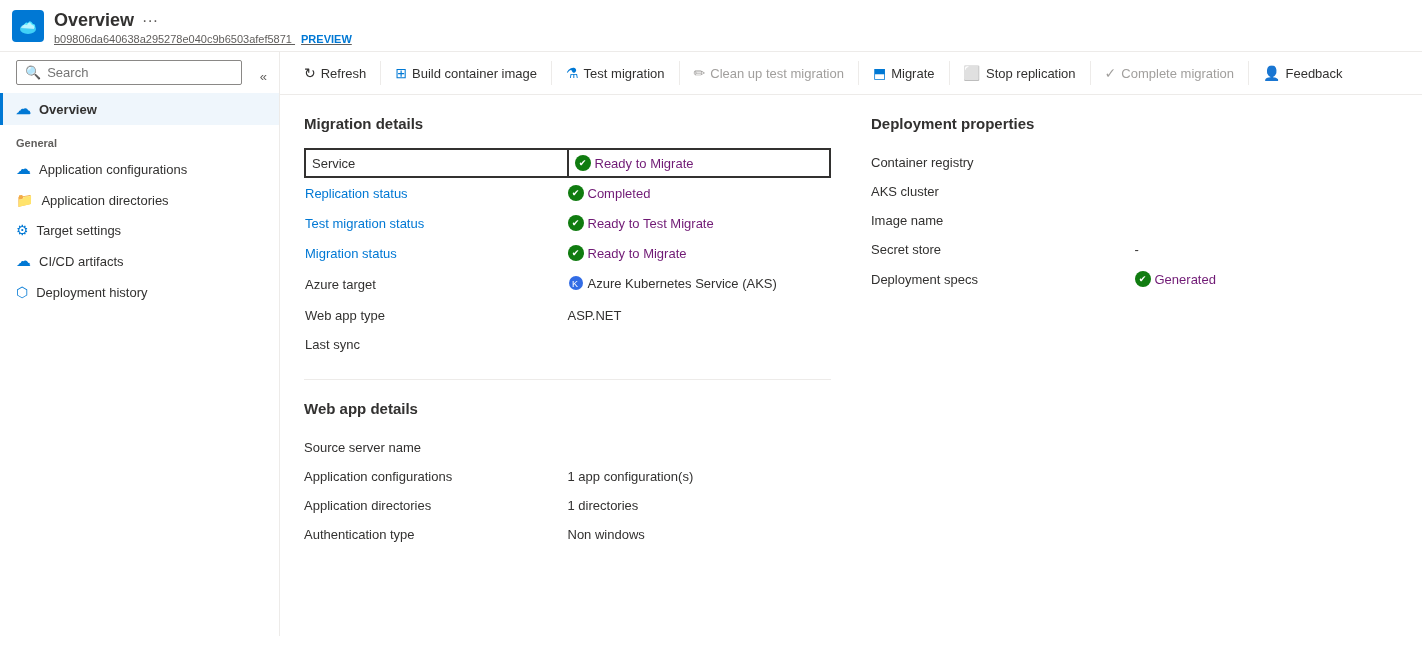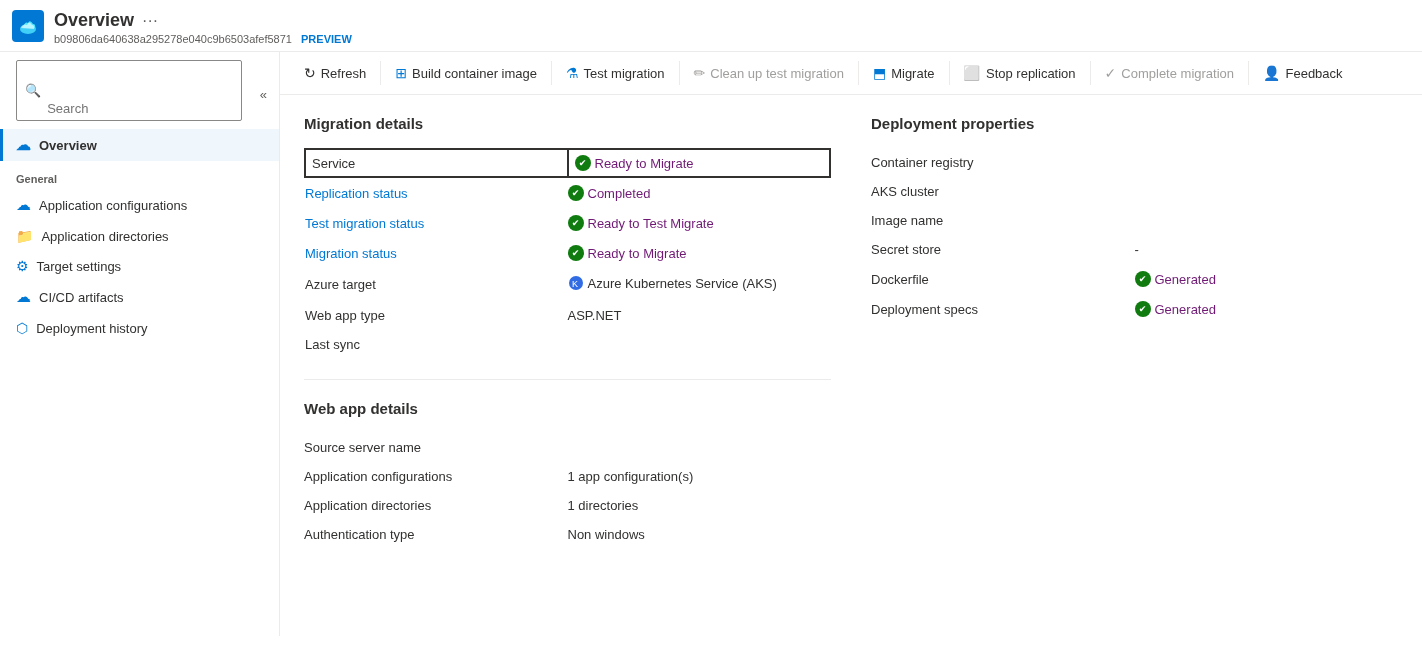--- a/index.html
+++ b/index.html
@@ -16,21 +16,21 @@
       width: 32px; height: 32px; margin-right: 10px; flex-shrink: 0;
       background: #0078d4;
       border-radius: 4px;
       display: flex; align-items: center; justify-content: center;
     }
     .app-logo svg { width: 22px; height: 22px; }
     .app-title-area { display: flex; flex-direction: column; }
     .app-title-row { display: flex; align-items: center; gap: 8px; }
     .app-title { font-size: 18px; font-weight: 600; color: #323130; }
     .app-ellipsis { font-size: 16px; color: #605e5c; cursor: pointer; }
-    .app-subtitle { font-size: 11px; color: #605e5c; margin-top: 2px; }
+    .app-subtitle { font-size: 11px; color: #605e5c; margin-top: 2px; text-decoration: underline; }
     .app-subtitle span.preview-badge { color: #0078d4; margin-left: 6px; font-weight: 600; }
 
     
     .layout { display: flex; height: calc(100vh - 70px); }
 
     
     .sidebar {
       width: 280px;
       flex-shrink: 0;
       border-right: 1px solid #edebe9;
@@ -42,21 +42,21 @@
       display: flex;
       align-items: center;
       border: 1px solid #8a8886;
       border-radius: 2px;
       margin: 0 8px 8px 8px;
       padding: 4px 8px;
       gap: 6px;
       cursor: text;
     }
     .search-icon { color: #605e5c; font-size: 13px; }
-    .search-input { border: none; outline: none; font-size: 13px; color: #605e5c; background: transparent; width: 100%; margin-top: 36px; }
+    .search-input { border: none; outline: none; font-size: 13px; color: #605e5c; background: transparent; width: 100%; }
     .sidebar-collapse { margin-left: auto; color: #605e5c; cursor: pointer; font-size: 13px; padding: 2px 4px; }
 
     .nav-item {
       display: flex;
       align-items: center;
       padding: 7px 16px;
       cursor: pointer;
       gap: 8px;
       color: #323130;
       font-size: 13px;
@@ -443,30 +443,20 @@
               <tr>
                 <td>
                   <span>Secret store</span>
                 </td>
                 <td>
                   <span>-</span>
                 </td>
               </tr>
               <tr>
                 <td>
-                  <span>Dockerfile</span>
-                </td>
-                <td>
-                  <span class="badge-green">
-                    <span>Generated</span>
-                  </span>
-                </td>
-              </tr>
-              <tr>
-                <td>
                   <span>Deployment specs</span>
                 </td>
                 <td>
                   <span class="badge-green">
                     <span>Generated</span>
                   </span>
                 </td>
               </tr>
             </tbody>
           </table>

